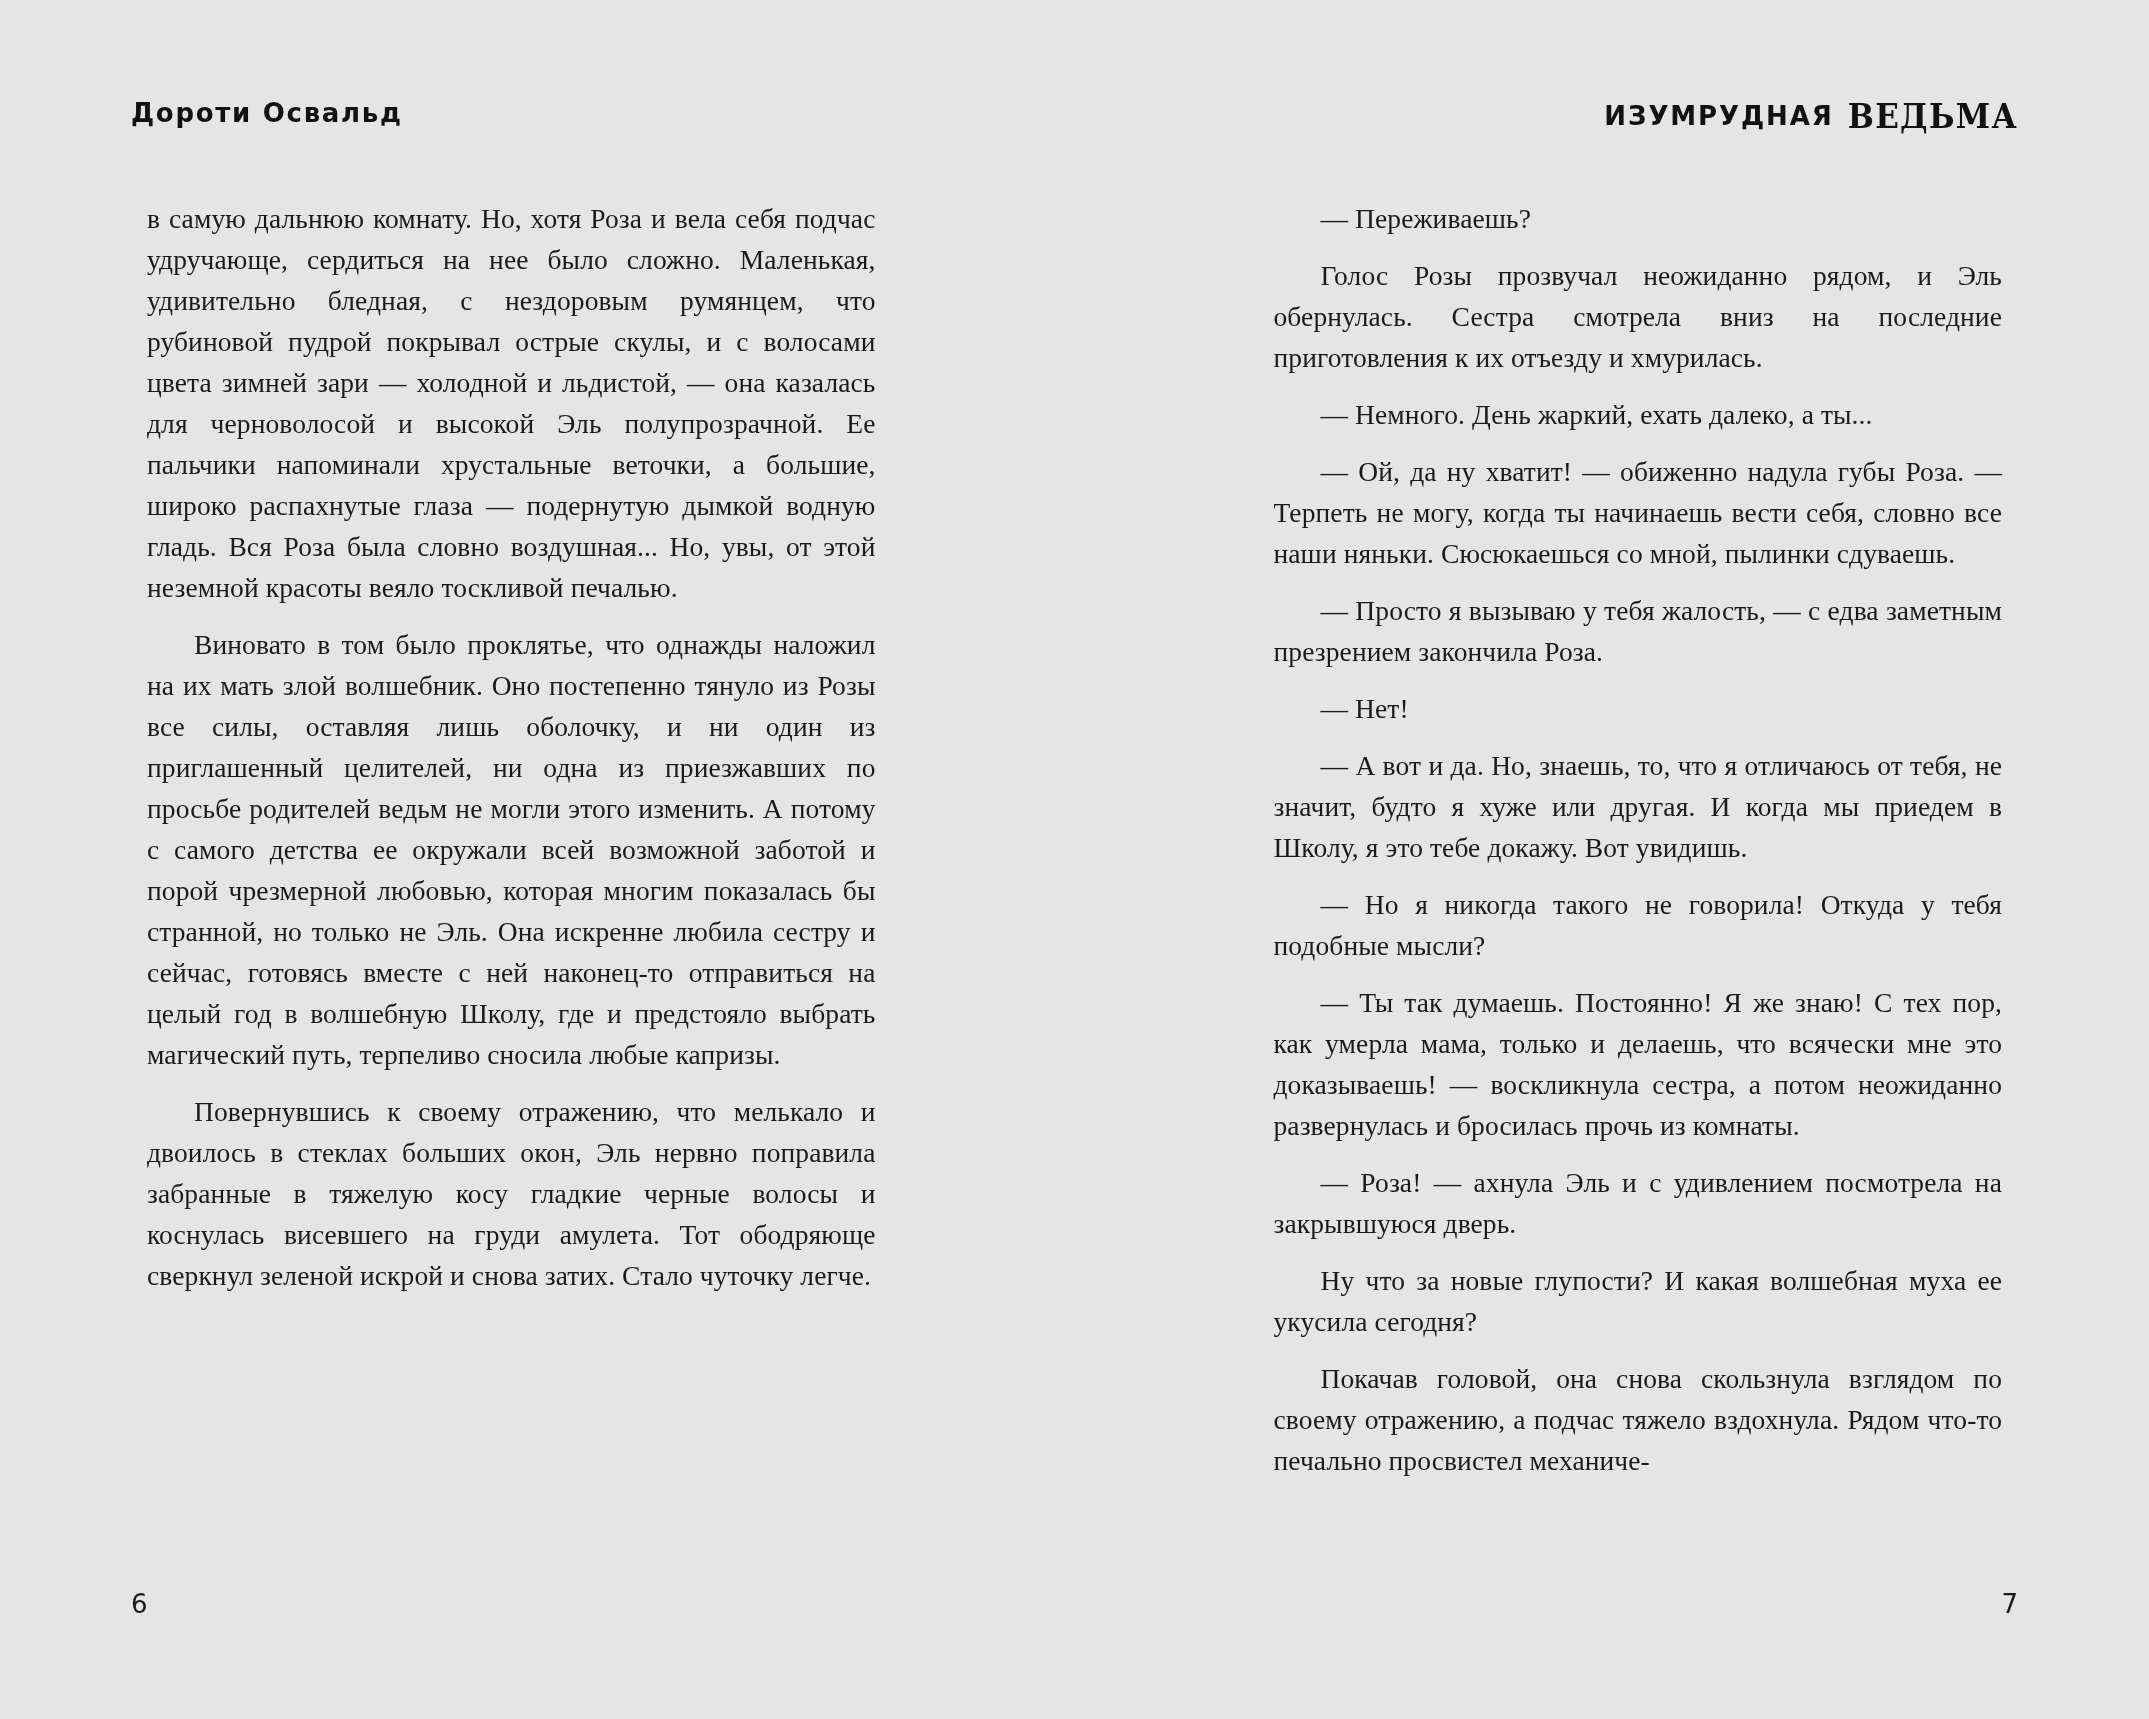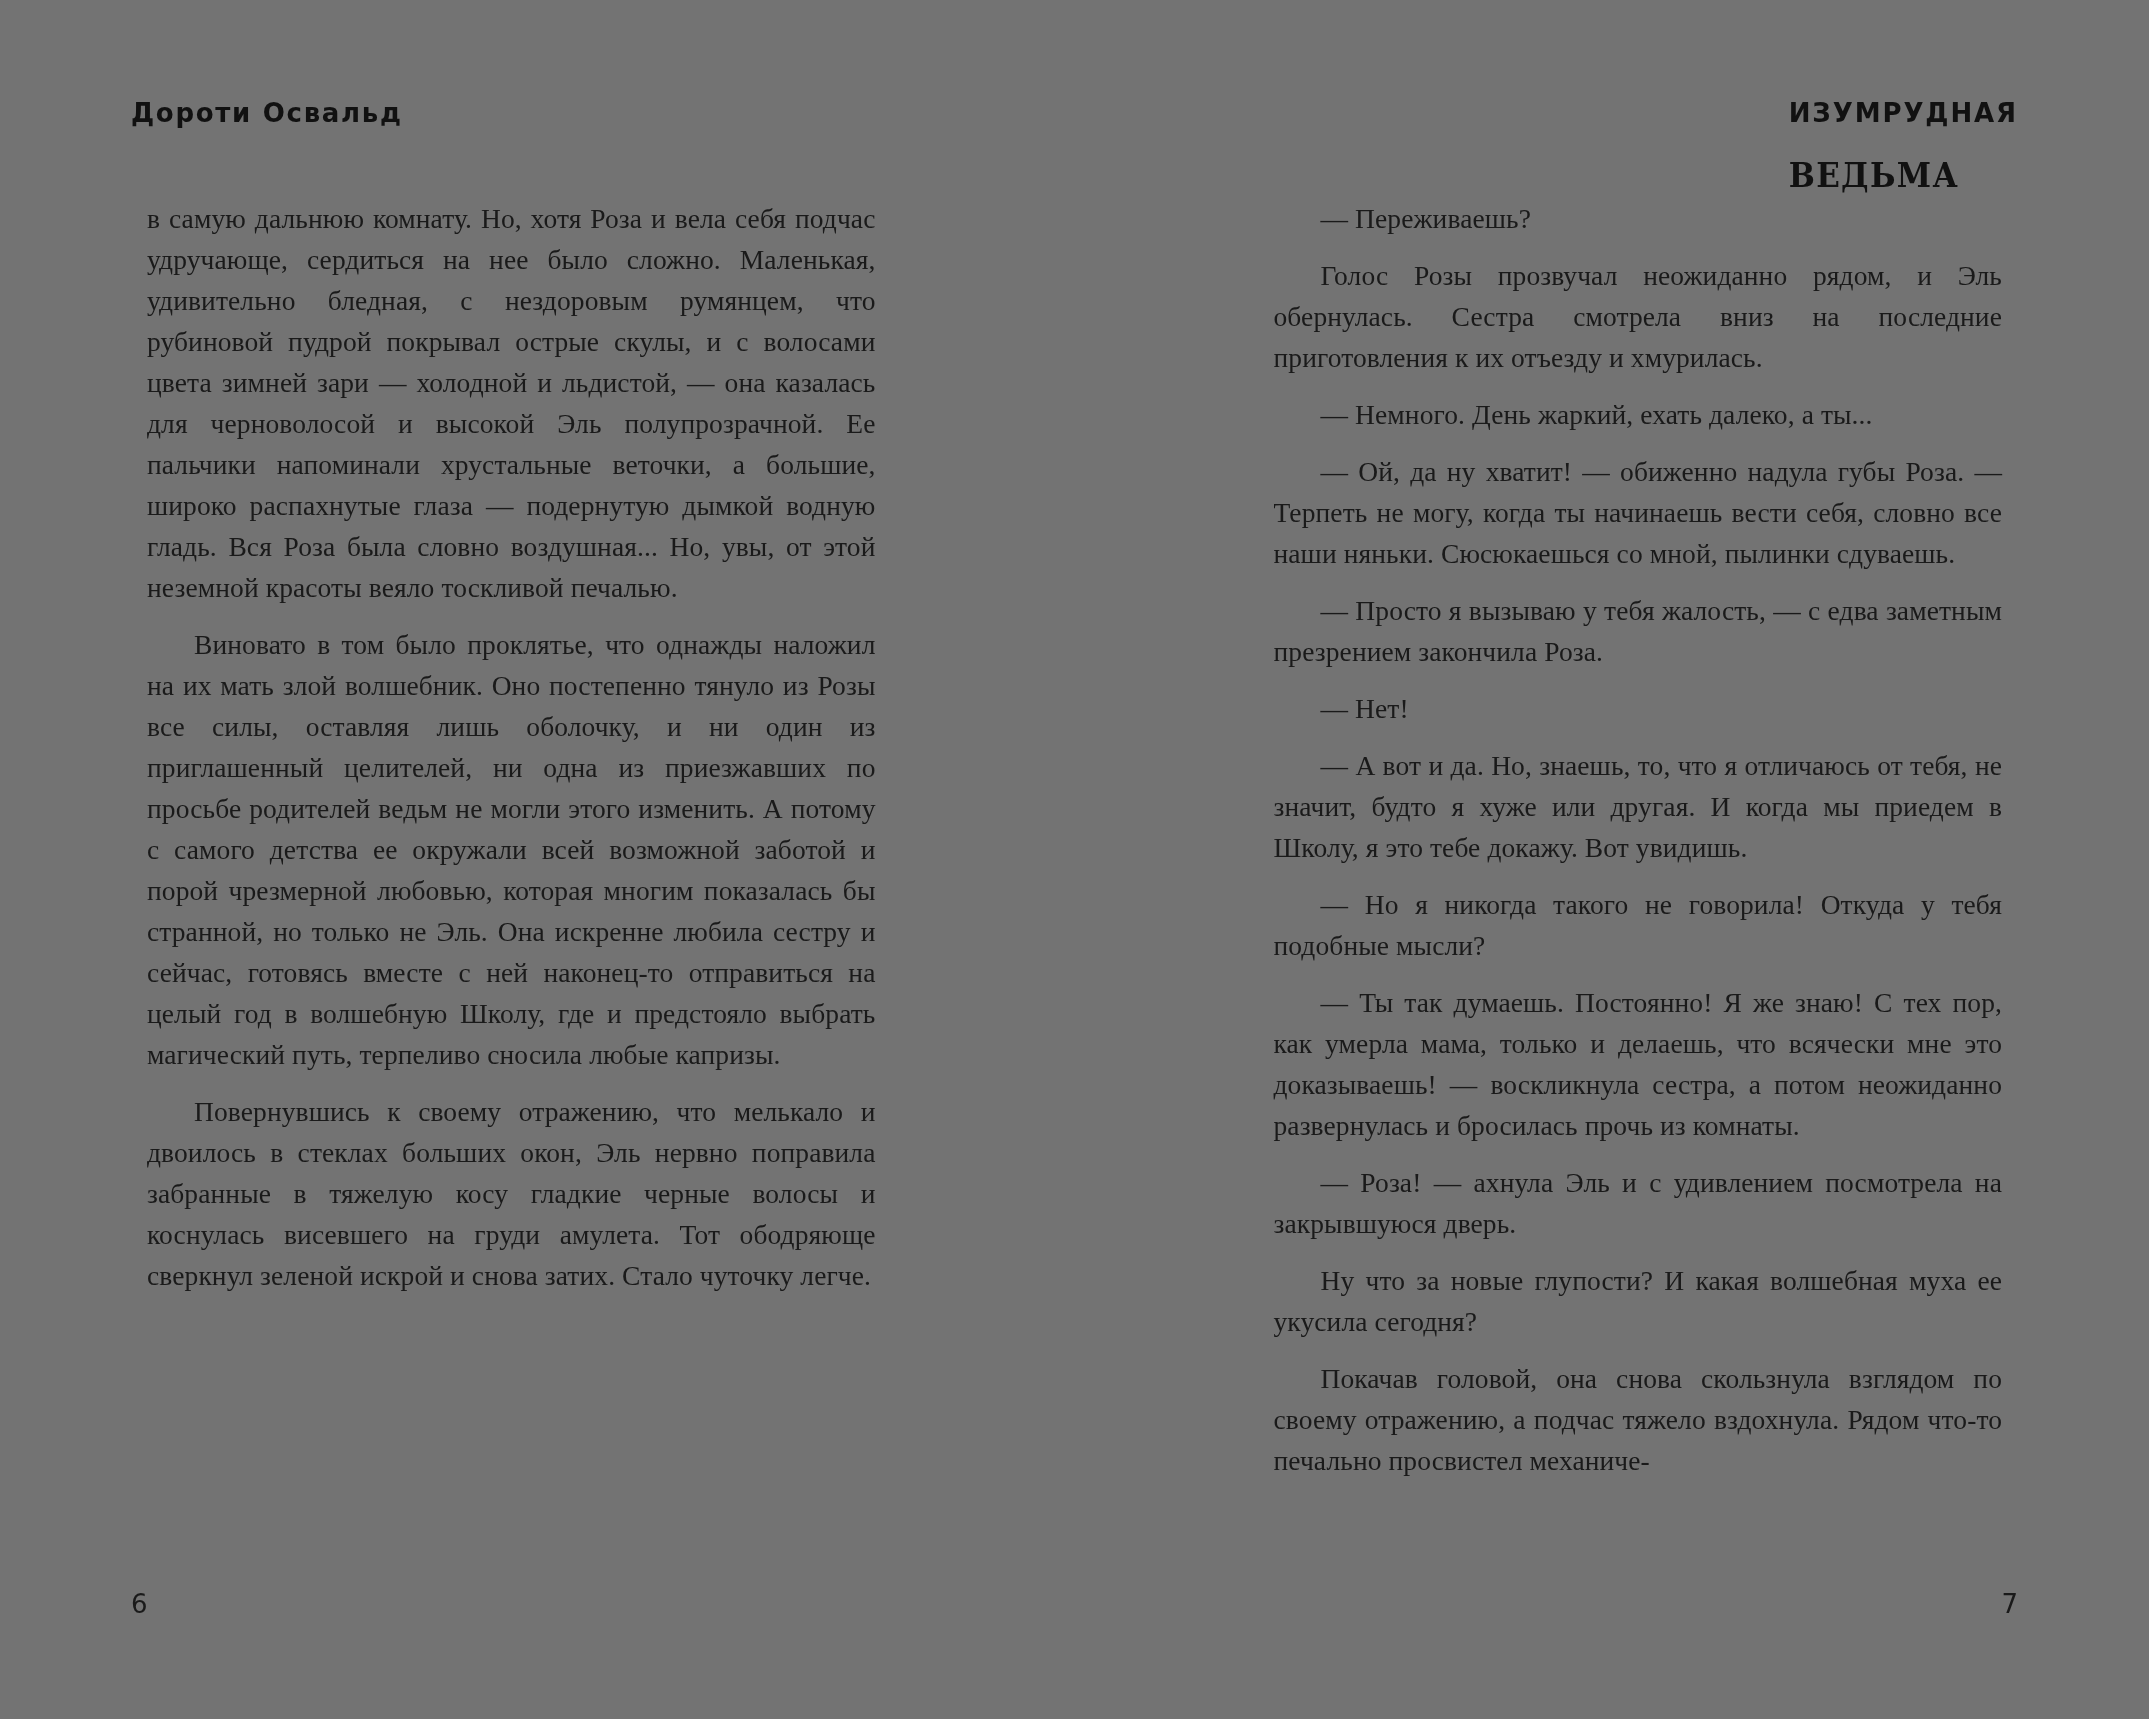--- a/index.html
+++ b/index.html
@@ -8,21 +8,21 @@
     background: #ffffff;
   }
   body {
     font-family: "Liberation Serif", serif;
     color: #1a1a1a;
   }
   .page-spread {
     position: relative;
     width: 2149px;
     height: 1720px;
-    background: #737373;
+    background: #e5e5e5;
     box-sizing: border-box;
     display: flex;
     flex-direction: column;
   }
   .spread-inner {
     position: relative;
     flex: 1 1 auto;
     display: flex;
     flex-direction: row;
     padding: 98px 131px 0 131px;
@@ -63,23 +63,22 @@
     white-space: nowrap;
   }
   .rh-title {
     font-family: "DejaVu Sans", sans-serif;
     font-size: 26px;
     font-weight: 700;
     letter-spacing: 1.9px;
     color: #111111;
     white-space: nowrap;
     display: inline-flex;
-    align-items: flex-start;
-    gap: 29px;
-    flex-direction: column;
+    align-items: center;
+    gap: 14px;
   }
   .rh-title .word-1 {
     font-family: "DejaVu Sans", sans-serif;
     font-weight: 700;
     font-size: 26px;
     letter-spacing: 1.9px;
   }
   .rh-title .word-2 {
     font-family: "DejaVu Serif", serif;
     font-weight: 700;

